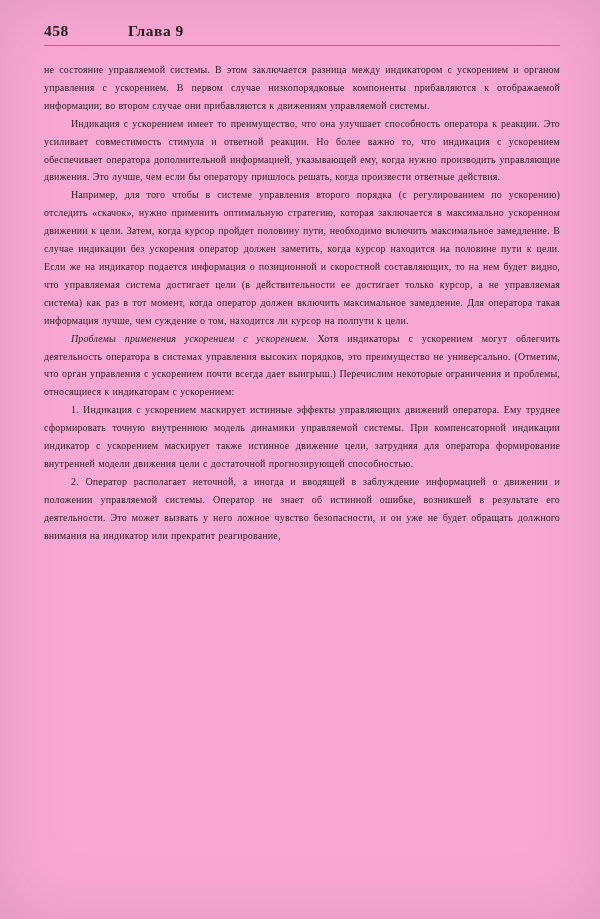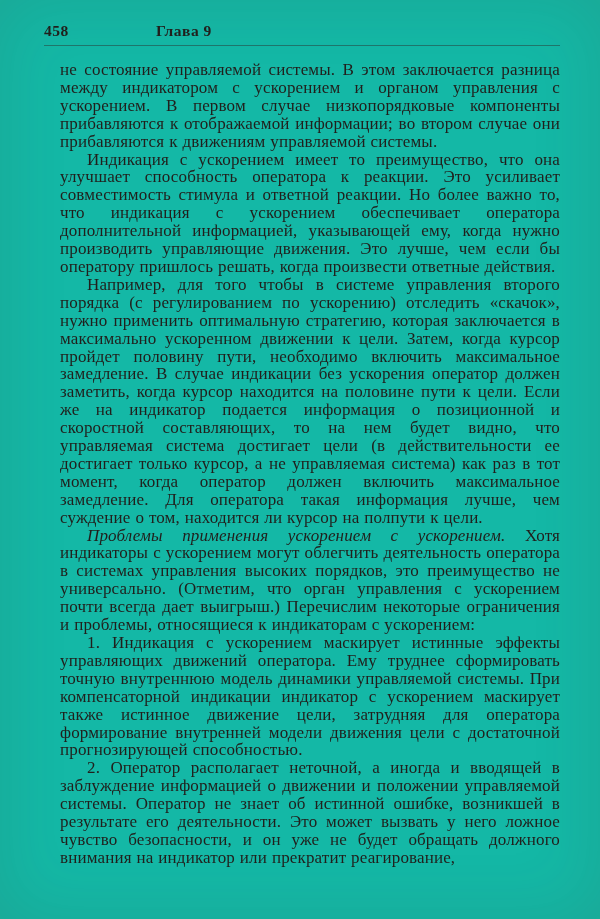--- a/index.html
+++ b/index.html
@@ -12,47 +12,46 @@
     background: #e9e6e0;
     overflow: hidden;
     font-family: "Liberation Serif", "DejaVu Serif", serif;
     color: #211f1c;
   }
   .page {
     box-sizing: border-box;
     width: 600px;
     height: 919px;
     padding: 22px 40px 0 44px;
-    background: #14b8a6;
+    background: #f9a8d4;
     box-shadow: inset 0 0 70px rgba(70, 62, 48, 0.14);
   }
   .running-head {
     display: flex;
     align-items: baseline;
     font-weight: bold;
     font-size: 15.5px;
     letter-spacing: 0.5px;
     padding-bottom: 5px;
     border-bottom: 1px solid rgba(45, 42, 38, 0.45);
     margin-bottom: 15px;
   }
   .running-head .pagenum {
     min-width: 34px;
   }
   .running-head .chapter {
-    margin-left: 78px;
+    margin-left: 50px;
   }
   .body-text {
-    font-size: 17px;
+    font-size: 10px;
     line-height: 17.9px;
     text-align: justify;
     letter-spacing: 0.15px;
     word-spacing: 0.5px;
     hyphens: auto;
-    margin-left: 16px;
     -webkit-hyphens: auto;
   }
   .body-text p {
     margin: 0;
     text-indent: 27px;
   }
   .body-text p.noindent {
     text-indent: 0;
   }
   .body-text em {

